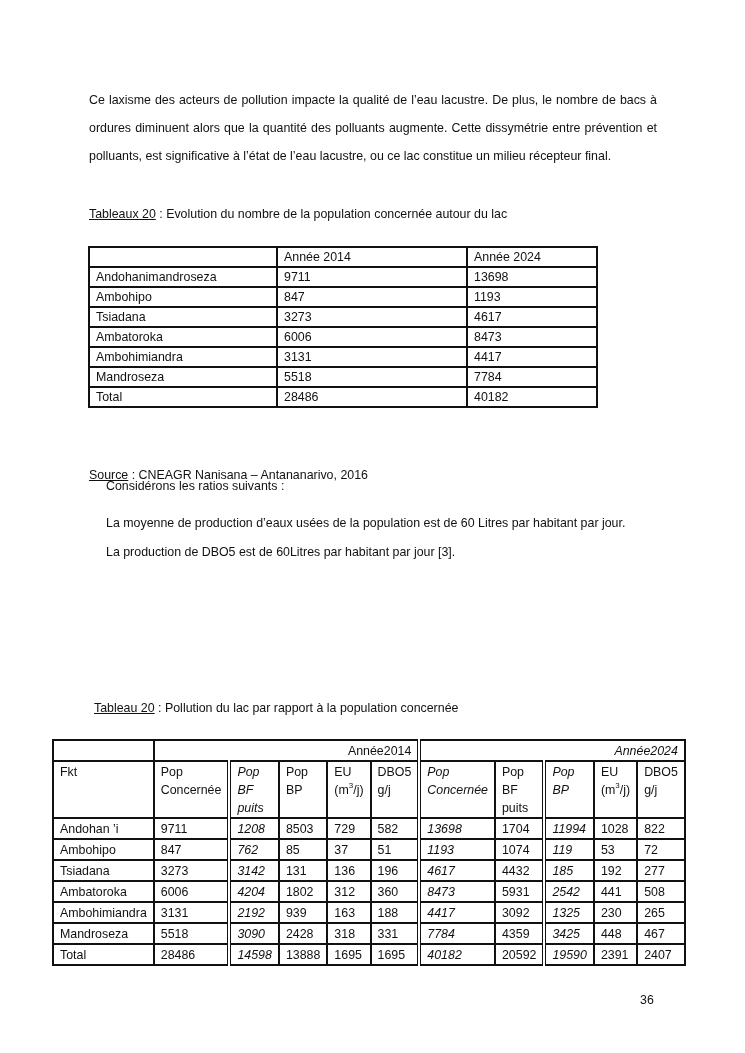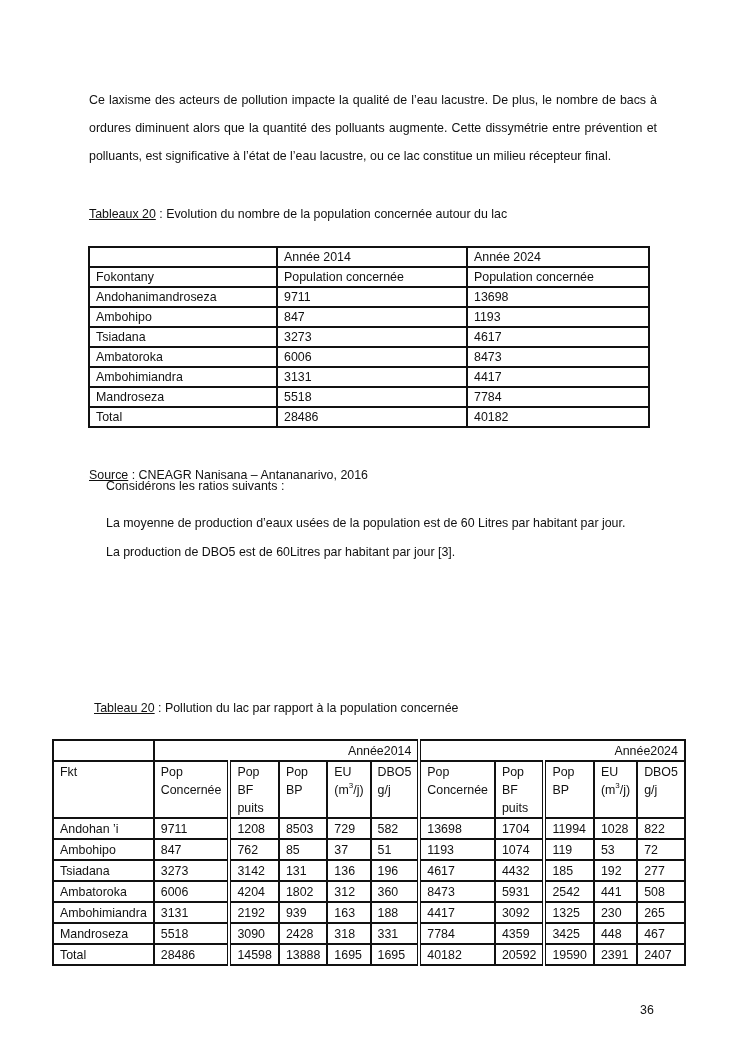--- a/index.html
+++ b/index.html
@@ -7,21 +7,21 @@
       width: 745px; height: 1053px; position: relative; overflow: hidden;
       font-family: "Liberation Sans", "DejaVu Sans", sans-serif;
       color: #111; font-size: 12.4px;
     }
     .abs { position: absolute; }
     .para1 { left: 89px; top: 86px; width: 568px; line-height: 28px; text-align: justify; text-align-last: left; }
     .caption { left: 89px; top: 207px; white-space: nowrap; }
     u { text-decoration: underline; }
 
     table { border-collapse: collapse; }
-    .t1 { position: absolute; left: 88px; top: 246px; width: 562px; }
+    .t1 { position: absolute; left: 88px; top: 246px; width: 510px; }
     .t1 td {
       border: 2px solid #111; padding: 0 6px; height: 18px; line-height: 18px;
       font-size: 12.4px; white-space: nowrap; vertical-align: middle;
     }
     .t1 .c0 { width: 174px; }
     .t1 .c1 { width: 176px; }
     .source { left: 89px; top: 430px; white-space: nowrap; margin-top: 38px; }
 
     .ratios { left: 94px; top: 466px; width: 562px; line-height: 17px; }
     .ratios p { margin: 12px; text-align: justify; }
@@ -29,43 +29,38 @@
     .ratios .item { margin-bottom: 10px; }
     .caption2 { left: 94px; top: 701px; white-space: nowrap; }
 
     .t2 { position: absolute; left: 52px; top: 739px; width: 562px; }
     .t2 td {
       border: 2px solid #111; padding: 1px 6px 0 6px; font-size: 12.4px;
       line-height: 18px; vertical-align: top; white-space: nowrap;
     }
     .t2 .yr { text-align: right; }
     .t2 .hdr td { height: 54px; }
-    .t2 .sep { border-left: 4px double #111; }
+    .t2 .sep { border-left: 4px double #111; font-style: italic; }
     sup { font-size: 8px; vertical-align: 6px; line-height: 0; }
 
-    .pagenum { left: 640px; top: 993px; font-size: 12.4px; margin-top: 10px; }
+    .pagenum { left: 640px; top: 993px; font-size: 12.4px; }
   </style>
 </head>
 <body>
 
 <div class="abs para1">Ce laxisme  des acteurs de pollution impacte la qualité de l’eau lacustre. De plus, le nombre de bacs à ordures diminuent alors que la quantité des polluants augmente. Cette dissymétrie entre prévention et polluants, est significative  à l’état de l’eau lacustre, ou ce lac constitue un milieu récepteur final.</div>
 
 <div class="abs caption"><u>Tableaux 20</u><span> : Evolution du nombre de la population concernée autour du lac</span></div>
 
 <table class="t1">
   <tbody>
       <tr>
     <td class="c0"></td>
     <td class="c1">Année 2014</td>
     <td>Année 2024</td>
-  </tr>
-  <tr>
-    <td>Fokontany</td>
-    <td>Population concernée</td>
-    <td>Population concernée</td>
   </tr>
   <tr>
         <td>Andohanimandroseza</td>
         <td>9711</td>
         <td>13698</td>
       </tr>
   <tr>
         <td>Ambohipo</td>
         <td>847</td>
         <td>1193</td>

